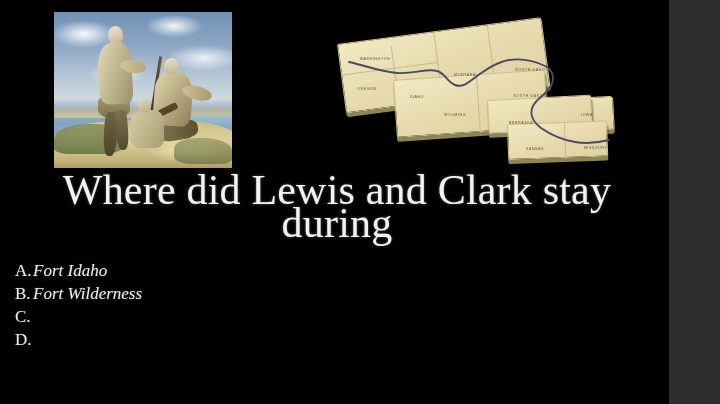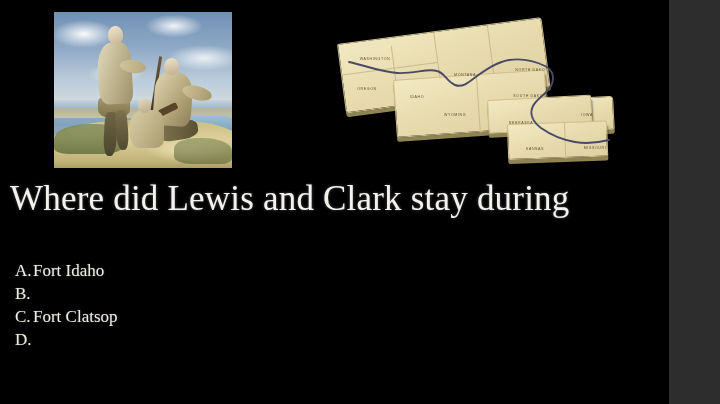--- a/index.html
+++ b/index.html
@@ -242,27 +242,27 @@
     width: 286px; height: 126px;
     overflow: visible;
     pointer-events: none;
   }
   
   #title {
     position: absolute;
     left: 10px;
     top: 174px;
     width: 654px;
+    text-align: center;
     color: #f4f2ee;
     font-family: "Liberation Serif", serif;
-    font-size: 35px;
+    font-size: 42px;
     line-height: 33px;
     letter-spacing: .2px;
     text-shadow: 0 0 3px rgba(255,255,255,.35);
-    margin-top: 8px;
   }
   #title .tline { display: block; }
   
   #answers {
     position: absolute;
     left: 15px;
     top: 259px;
     width: 400px;
   }
   .ans-row {
@@ -272,21 +272,21 @@
     color: #efece6;
     font-family: "Liberation Serif", serif;
     font-size: 17px;
     line-height: 23px;
     text-shadow: 0 0 2px rgba(255,255,255,.3);
   }
   .ans-letter {
     width: 18px;
     flex: 0 0 18px;
   }
-  .ans-text { white-space: nowrap; }
+  .ans-text { white-space: nowrap; font-style: italic; }
 </style>
 </head>
 <body>
 
 <div id="slide-root">
 
   <div id="painting">
     <div class="pt-layer pt-sky"></div>
     <div class="pt-layer pt-water"></div>
     <div class="pt-layer pt-farshore"></div>
@@ -360,24 +360,24 @@
     <span class="tline">Where did Lewis and Clark stay during</span>
   </div>
 
   <div id="answers">
     <div class="ans-row">
       <span class="ans-letter">A.</span>
       <span class="ans-text">Fort Idaho</span>
     </div>
     <div class="ans-row">
       <span class="ans-letter">B.</span>
+      <span class="ans-text">Fort Wilderness</span>
     </div>
     <div class="ans-row">
       <span class="ans-letter">C.</span>
-      <span class="ans-text">Fort Clatsop</span>
     </div>
     <div class="ans-row">
       <span class="ans-letter">D.</span>
     </div>
   </div>
 
   <div id="letterbox-right"></div>
 
 </div>
 

